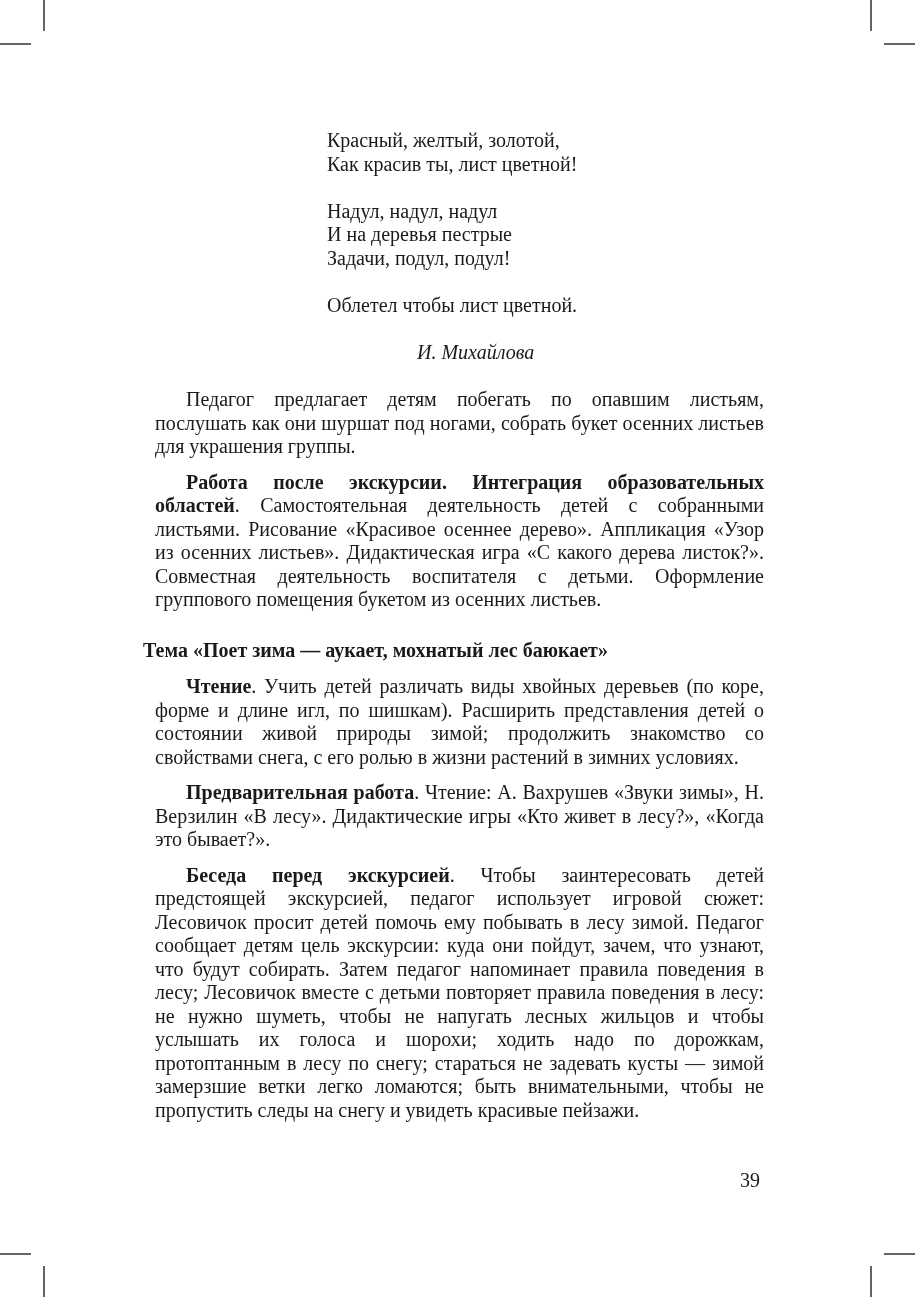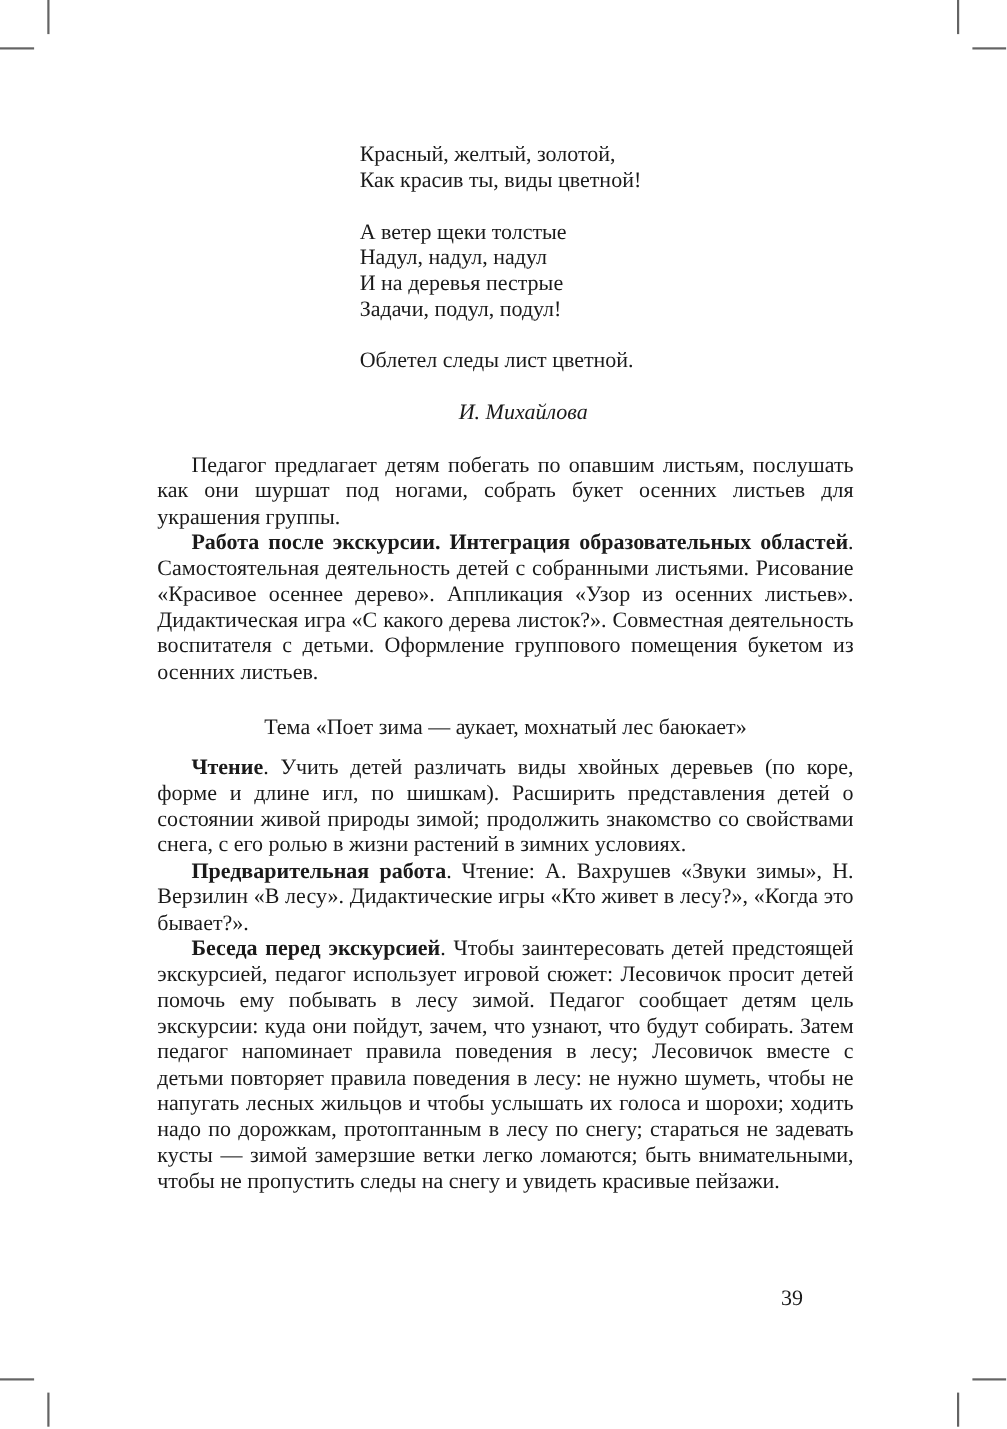--- a/index.html
+++ b/index.html
@@ -24,37 +24,37 @@
     width: 633px;
     font-size: 20px;
     line-height: 23.5px;
   }
   .poem { margin: 0 0 24px 184px; }
   .stanza { margin: 0 0 23.5px 0; }
   .stanza:last-of-type { margin-bottom: 0; }
   .poem-line { white-space: nowrap; }
   .poem-author { font-style: italic; margin-left: 90px; }
 
-  .para { margin: 0; text-align: justify; text-indent: 31px; }
+  .para { margin: 12px; text-align: justify; text-indent: 31px; }
   .lead { font-weight: bold; font-family: Liberation Serif, serif; }
 
   .heading {
     font-size: 20px;
-    font-weight: normal;
-    text-align: center;
+    font-weight: bold;
     text-indent: 0;
     margin: 27px 0 13px 0;
     line-height: 23.5px;
   }
 
   .page-number {
     position: absolute;
     left: 710px;
     top: 1168px;
     width: 80px;
+    text-align: center;
     font-size: 20px;
     line-height: 24px;
   }
 </style>
 </head>
 <body>
 
 <div class="page">
 
   <div class="crop v" style="left:43px;  top:0;"></div>
@@ -64,30 +64,29 @@
   <div class="crop h" style="left:0;     top:1253px;"></div>
   <div class="crop v" style="left:43px;  top:1266px;"></div>
   <div class="crop h" style="left:884px; top:1253px;"></div>
   <div class="crop v" style="left:870px; top:1266px;"></div>
 
   <div class="content">
 
     <div class="poem">
       <div class="stanza">
         <div class="poem-line">Красный, желтый, золотой,</div>
-        <div class="poem-line">Как красив ты, виды цветной!</div>
+        <div class="poem-line">Как красив ты, лист цветной!</div>
       </div>
       <div class="stanza">
-        <div class="poem-line">А ветер щеки толстые</div>
         <div class="poem-line">Надул, надул, надул</div>
         <div class="poem-line">И на деревья пестрые</div>
         <div class="poem-line">Задачи, подул, подул!</div>
       </div>
       <div class="stanza">
-        <div class="poem-line">Облетел следы лист цветной.</div>
+        <div class="poem-line">Облетел чтобы лист цветной.</div>
       </div>
       <div class="poem-author">И. Михайлова</div>
     </div>
 
     <p class="para"><span class="lead"></span><span>Педагог предлагает детям побегать по опавшим листьям, послушать как они шуршат под ногами, собрать букет осенних листьев для украшения группы.</span></p>
 
     <p class="para"><span class="lead">Работа после экскурсии. Интеграция образовательных областей</span><span>. Самостоятельная деятельность детей с собранными листьями. Рисование «Красивое осеннее дерево». Аппликация «Узор из осенних листьев». Дидактическая игра «С какого дерева листок?». Совместная деятельность воспитателя с детьми. Оформление группового помещения букетом из осенних листьев.</span></p>
 
     <h2 class="heading">Тема «Поет зима — аукает, мохнатый лес баюкает»</h2>
 

